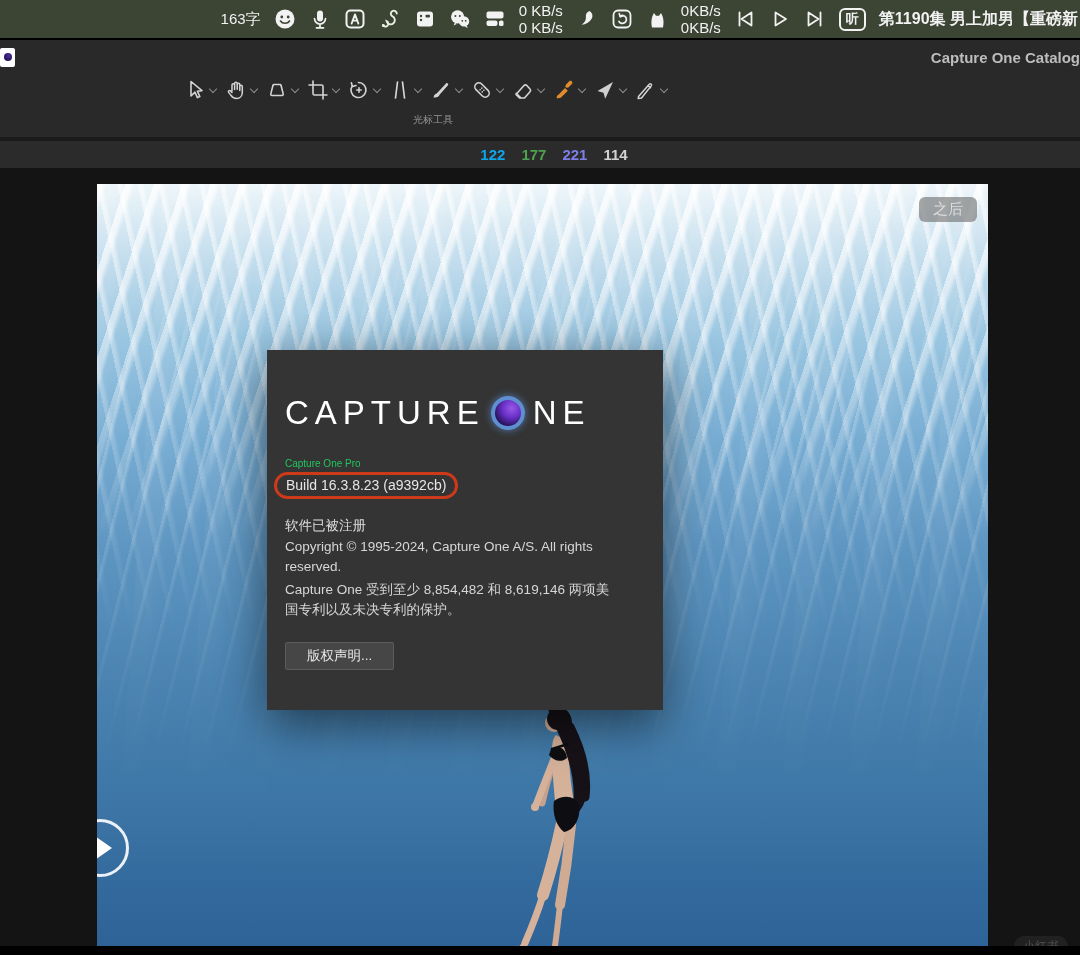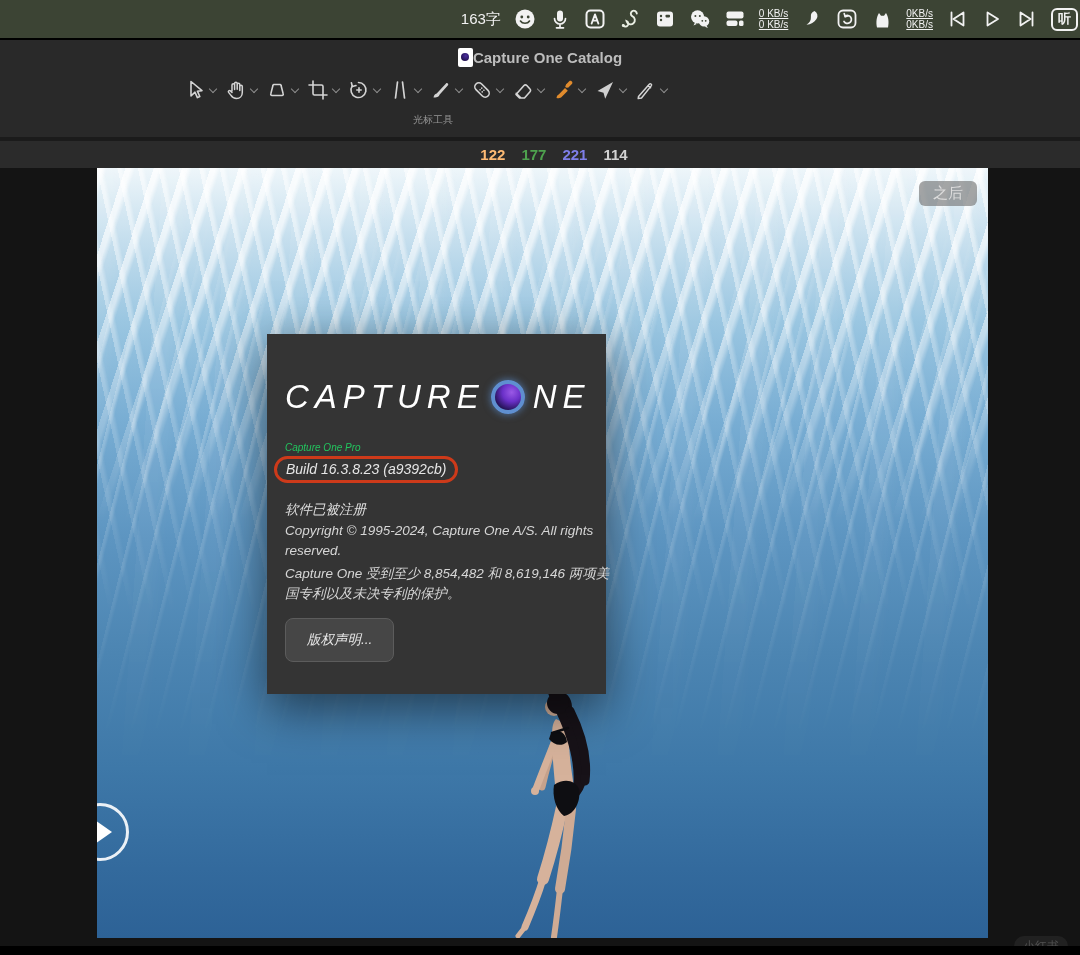--- a/index.html
+++ b/index.html
@@ -5,56 +5,56 @@
   * { margin:0; padding:0; box-sizing:border-box; }
   html,body { width:1080px; height:955px; background:#000; overflow:hidden;
               font-family:"Liberation Sans","DejaVu Sans",sans-serif; }
 
   
   .menubar { height:40px; background:#3c4434; display:flex; align-items:center;
              gap:13px; color:#f2f2f2; overflow:hidden; border-bottom:2px solid #000; padding-right:2px;}
   .menubar .push { margin-left:auto; }
   .mb-text { font-size:15px; white-space:nowrap; }
   .mb-icon { width:22px; height:22px; flex:0 0 auto; display:block; }
-  .mb-speed { font-size:10px; line-height:1.15; text-align:right; white-space:nowrap;text-decoration:underline; }
+  .mb-speed { font-size:15px; line-height:1.15; text-align:right; white-space:nowrap; }
   .listen-box { width:27px; height:23px; border:2px solid #f2f2f2; border-radius:6px;
                 font-size:13px; font-weight:bold; display:flex; align-items:center;
                 justify-content:center; flex:0 0 auto; }
   .now-playing { font-size:16px; font-weight:bold; white-space:nowrap; }
 
   
   .chrome { background:#292929; }
-  .titlebar { height:34px; display:flex; align-items:center; justify-content:center; }
+  .titlebar { height:34px; display:flex; align-items:center; justify-content:space-between; }
   .doc-icon { width:15px; height:19px; background:#fff; border-radius:2px; position:relative; }
   .doc-icon::after { content:""; position:absolute; left:3.5px; top:5px; width:8px; height:8px;
                      border-radius:50%; background:radial-gradient(circle at 60% 35%, #4b2f9e 0%, #241255 70%, #140a30 100%); }
   .window-title { color:#bdbdbd; font-weight:bold; font-size:15px; }
 
   .toolbar-row { height:36px; position:relative; }
   .tools { position:absolute; left:183px; top:4px; display:flex; align-items:center; }
   .tool { display:flex; align-items:center; margin-right:8px; cursor:default; }
   .tool svg { width:24px; height:24px; display:block; }
   .chev { width:6px; height:6px; border-right:1.6px solid #8d8d8d; border-bottom:1.6px solid #8d8d8d;
           transform:rotate(45deg); margin:-3px 0 0 3px; }
   .tool-label-row { height:27px; position:relative; }
   .tool-group-label { position:absolute; left:433px; top:3px; transform:translateX(-50%);
                       color:#979797; font-size:10px; }
 
   .divider { height:4px; background:#1b1b1b; }
 
   
   .rgb-bar { height:27px; background:#2b2b2b; display:flex; align-items:center;
              justify-content:center; gap:16px; font-size:15px; font-weight:bold; padding-left:28px; }
-  .val-r { color:#fdba74; } .val-g { color:#4ea24e; } .val-b { color:#7e7ee8; } .val-a { color:#d2d2d2; }
+  .val-r { color:#0ea5e9; } .val-g { color:#4ea24e; } .val-b { color:#7e7ee8; } .val-a { color:#d2d2d2; }
 
   
   .viewer { position:relative; height:792px; background:#141414; }
   .bottom-strip { position:absolute; left:0; right:0; bottom:0; height:14px; background:#000; }
 
-  .photo { position:absolute; left:97px; top:0; width:891px; height:770px; overflow:hidden;
+  .photo { position:absolute; left:97px; top:16px; width:891px; height:770px; overflow:hidden;
     background:linear-gradient(180deg,#eef6fa 0%,#c6dfee 9%,#9ac6e1 20%,#78add3 33%,
                #5d95c1 48%,#4c85b2 63%,#3e78a8 78%,#336a9d 91%,#2d6296 100%); }
   .photo .layer { position:absolute; inset:0; }
   .caustics1 { background:repeating-linear-gradient(108deg, rgba(255,255,255,.8) 0 5px, rgba(255,255,255,0) 10px 27px);
     -webkit-mask-image:linear-gradient(180deg, rgba(0,0,0,.95), rgba(0,0,0,.55) 20%, transparent 46%);
     mask-image:linear-gradient(180deg, rgba(0,0,0,.95), rgba(0,0,0,.55) 20%, transparent 46%); }
   .caustics2 { background:repeating-linear-gradient(78deg, rgba(255,255,255,.55) 0 3px, rgba(255,255,255,0) 7px 20px);
     -webkit-mask-image:linear-gradient(180deg, #000, rgba(0,0,0,.4) 28%, transparent 58%);
     mask-image:linear-gradient(180deg, #000, rgba(0,0,0,.4) 28%, transparent 58%); }
   .sparkles { background:repeating-linear-gradient(104deg, rgba(255,255,255,.4) 0 2px, transparent 5px 24px);
@@ -71,36 +71,36 @@
               border:3px solid rgba(255,255,255,.9); }
   .play-btn .tri { position:absolute; left:21px; top:14px; width:0; height:0;
                    border-left:17px solid #fff; border-top:12px solid transparent; border-bottom:12px solid transparent; }
 
   .swimmer { position:absolute; left:415px; top:521px; }
 
   .watermark { position:absolute; right:12px; bottom:3px; color:rgba(165,165,165,.35);
                background:rgba(95,95,95,.18); border-radius:10px; padding:2px 9px; font-size:12px; }
 
   
-  .dialog { position:absolute; left:170px; top:166px; width:339px; height:360px; background:#343434;
-            box-shadow:0 14px 45px rgba(0,0,0,.55); padding:0 18px; color:#dedede;font-style:italic; }
+  .dialog { position:absolute; left:170px; top:166px; width:396px; height:360px; background:#343434;
+            box-shadow:0 14px 45px rgba(0,0,0,.55); padding:0 18px; color:#dedede; }
   .logo { display:flex; align-items:center; margin-top:44px; color:#fff;
           font-size:33px; letter-spacing:6px; font-weight:400; }
   .orb { width:34px; height:34px; border-radius:50%; margin:0 8px 0 6px; flex:0 0 auto;
          background:radial-gradient(circle at 64% 32%, #9a59e6 0%, #6a30c8 38%, #2a1560 72%, #0a0618 100%);
          border:4px solid #5f8fd0; box-shadow:0 0 7px 1px rgba(95,150,220,.55); }
   .product { margin-top:26px; font-size:10px; color:#22c55e; }
   .build-wrap { margin-top:3px; margin-left:-11px; display:inline-block;
                 border:3px solid #cd3a1a; border-radius:14px; padding:1px 9px 2px; }
   .build { font-size:14px; color:#e6e6e6; }
   .registered { margin-top:18px; font-size:13.5px; }
   .copyright { margin-top:2px; width:336px; font-size:13.5px; line-height:1.5; color:#d6d6d6; }
   .patent { margin-top:2px; width:336px; font-size:13.5px; line-height:1.5; color:#d6d6d6; }
-  .notice-btn { margin-top:14px; display:inline-block; background:#464646; border:1px solid #5c5c5c;
-                border-radius:8px; padding:12px 21px; font-size:13.5px; color:#e8e8e8; cursor:default; }
+  .notice-btn { margin-top:22px; display:inline-block; background:#464646; border:1px solid #5c5c5c;
+                border-radius:2px; padding:4px 21px; font-size:13.5px; color:#e8e8e8; cursor:default; }
 </style>
 </head>
 <body>
 
 <div class="menubar">
   <span class="mb-text push">163字</span>
 
   <svg class="mb-icon" viewBox="0 0 22 22">
     <circle cx="11" cy="11" r="9.5" fill="#f2f2f2"></circle>
     <circle cx="7.8" cy="9" r="1.4" fill="#3c4434"></circle>
@@ -178,20 +178,21 @@
     <path d="M6.5,4.5 L17,11 L6.5,17.5 z" fill="none" stroke="#f2f2f2" stroke-width="1.8" stroke-linejoin="round"></path>
   </svg>
   <svg class="mb-icon" viewBox="0 0 22 22">
     <path d="M16.5,4.5 v13 M4.5,4.5 L14.5,11 l-10,6.5 z" fill="none" stroke="#f2f2f2" stroke-width="1.8" stroke-linejoin="round" stroke-linecap="round"></path>
   </svg>
 
   <div class="listen-box">
     <span>听</span>
   </div>
 
+  <span class="now-playing">第1190集 男上加男【重磅新</span>
 </div>
 
 <div class="chrome">
   <div class="titlebar">
     <div class="doc-icon"></div>
     <span class="window-title">Capture One Catalog</span>
   </div>
 
   <div class="toolbar-row">
     <div class="tools">

